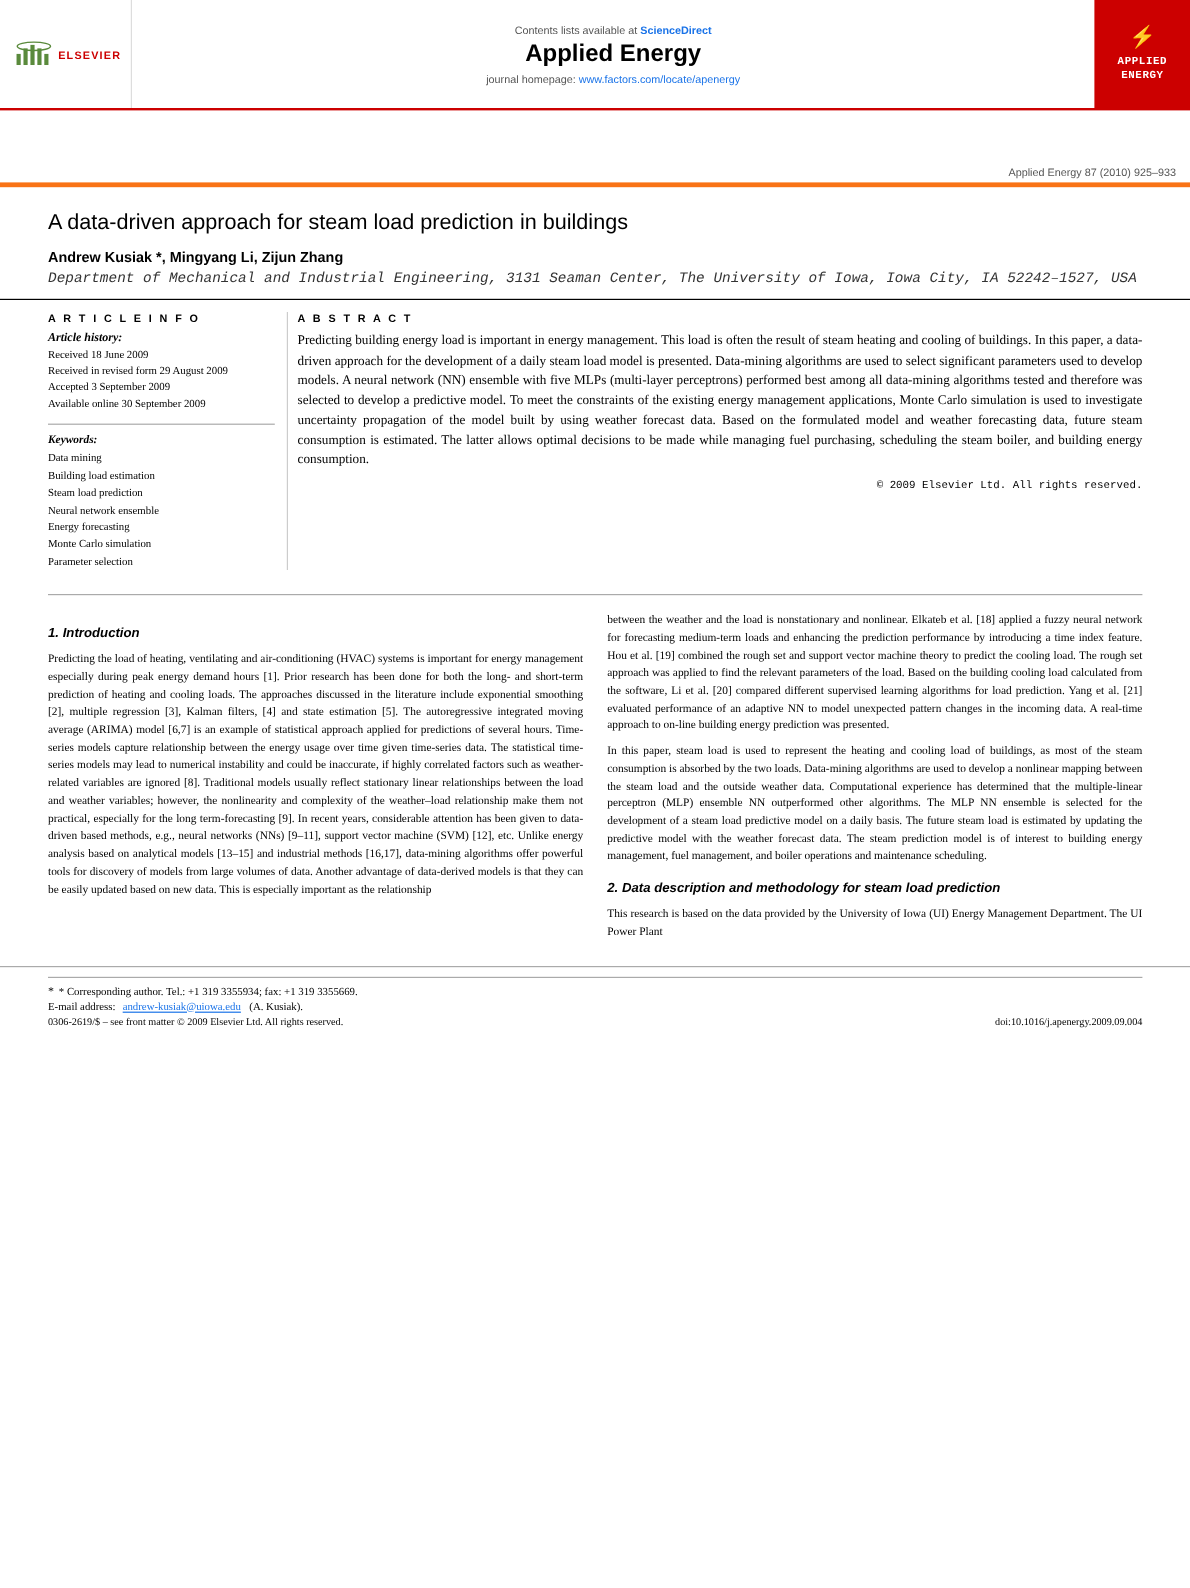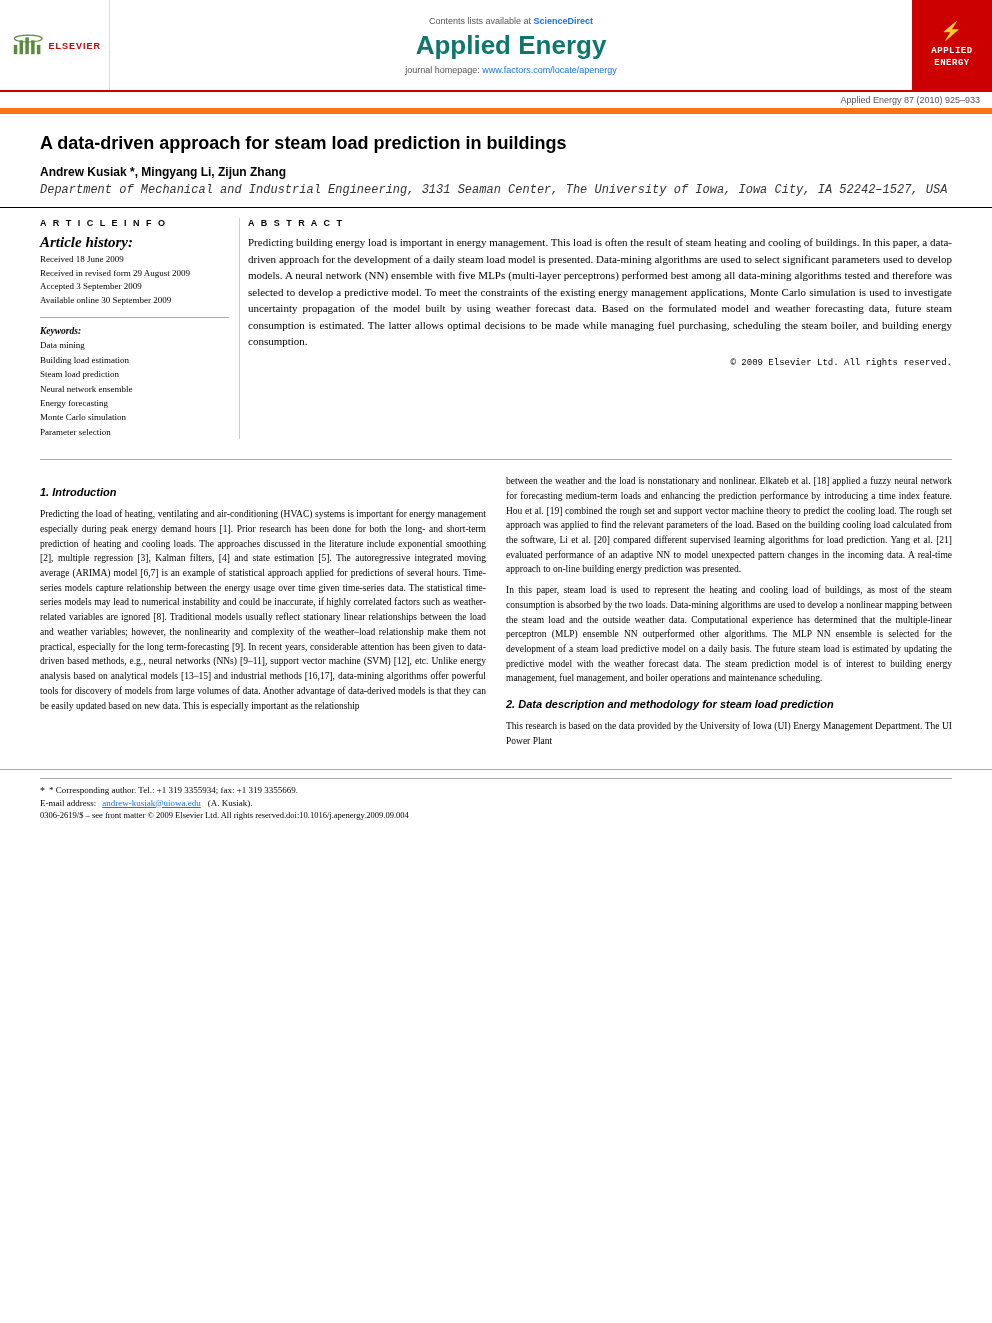--- a/index.html
+++ b/index.html
@@ -46,23 +46,23 @@
       padding: 8px;
     }
     .header-center .sciencedirect-line {
       font-family: Arial, sans-serif;
       font-size: 9px;
       color: #555;
       margin-bottom: 4px;
     }
     .header-center .journal-title {
       font-family: Arial, sans-serif;
-      font-size: 26px;
-      font-weight: bold;
-      color: #0f766e;
+      font-size: 20px;
+      font-weight: bold;
+      color: #000000;
       margin-bottom: 4px;
     }
     .header-center .journal-url {
       font-family: Arial, sans-serif;
       font-size: 9px;
       color: #555;
     }
     .applied-energy-badge {
       width: 80px;
       background: #c00;
@@ -87,31 +87,32 @@
       margin-bottom: 4px;
     }
 
     
     .journal-meta {
       font-family: Arial, sans-serif;
       font-size: 9px;
       color: #555;
       text-align: right;
       padding: 3px 12px;
-      border-bottom: 6px solid #f97316;
+      border-bottom: 4px solid #f97316;
+      margin-top: 44px;
     }
 
     
     .article-title-section {
       padding: 18px 40px 10px 40px;
       border-bottom: 1px solid #000;
     }
     .article-title {
       font-size: 18px;
-      font-weight: bold;
+      font-weight: normal;
       font-family: Arial, sans-serif;
       margin-bottom: 10px;
       line-height: 1.3;
     }
     .article-authors {
       font-size: 12px;
       font-weight: bold;
       font-family: Arial, sans-serif;
       margin-bottom: 4px;
     }
@@ -142,21 +143,21 @@
       letter-spacing: 2px;
       text-transform: uppercase;
       font-weight: bold;
       margin-bottom: 6px;
       color: #000;
     }
     .article-history {
       margin-bottom: 10px;
     }
     .article-history .history-title {
-      font-size: 15px;
+      font-size: 10px;
       font-style: italic;
       font-weight: bold;
       margin-bottom: 2px;
     }
     .article-history .history-line {
       font-size: 9px;
       line-height: 1.5;
     }
     .divider-line {
       border: none;
@@ -235,21 +236,21 @@
       align-items: flex-start;
       gap: 4px;
       margin-bottom: 2px;
       font-size: 9px;
     }
     .footnote-star {
       font-size: 10px;
     }
     .footer-bottom {
       display: flex;
-      justify-content: flex-start;
+      justify-content: space-between;
       align-items: center;
       margin-top: 0;
       font-size: 8.5px;
     }
 
     
     .elsevier-tree {
       display: inline-block;
       width: 70px;
       height: 35px;

